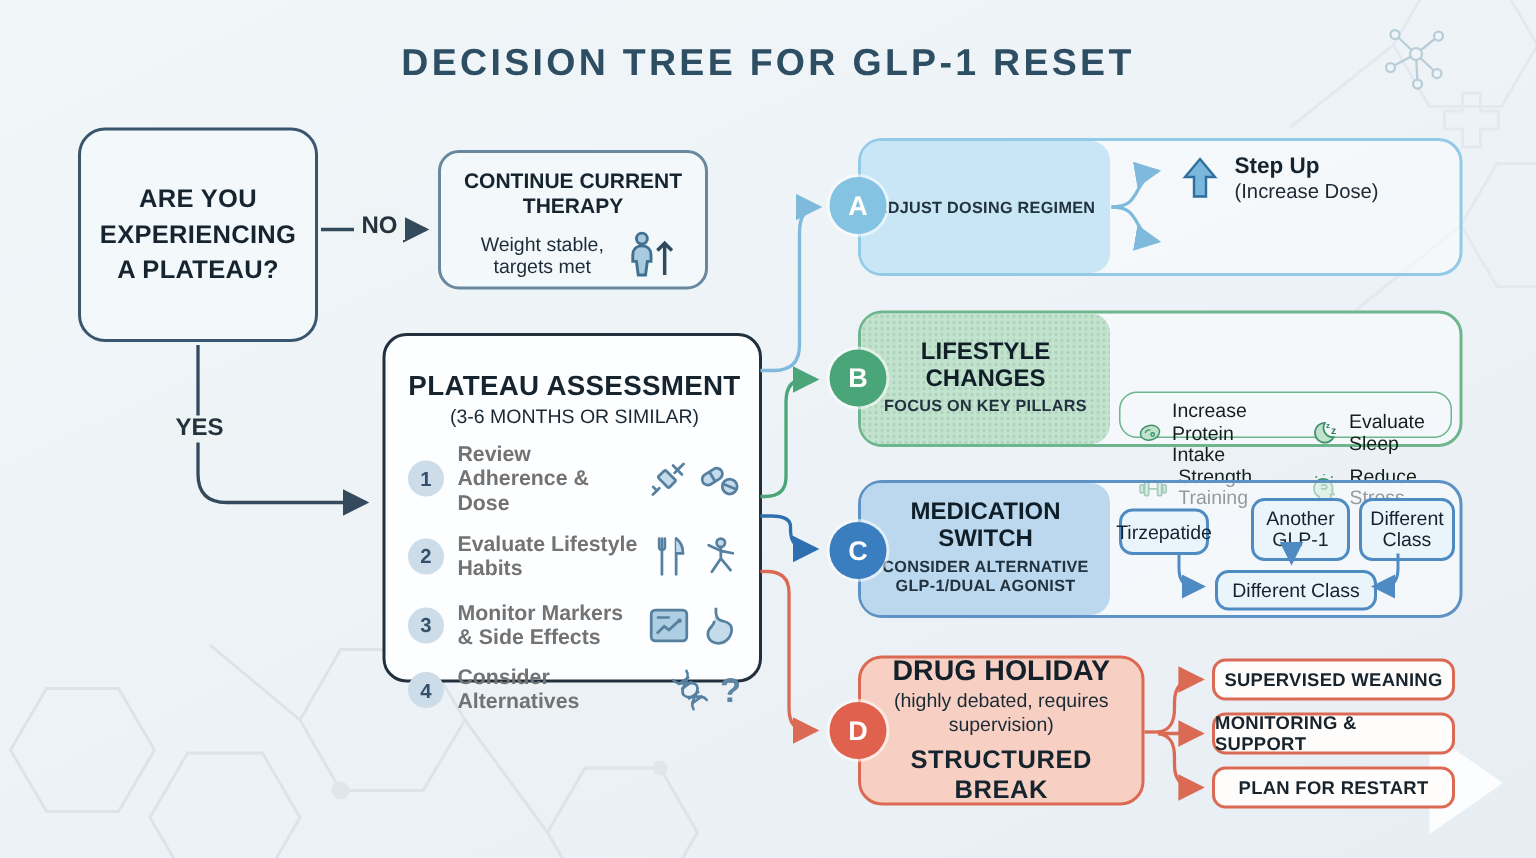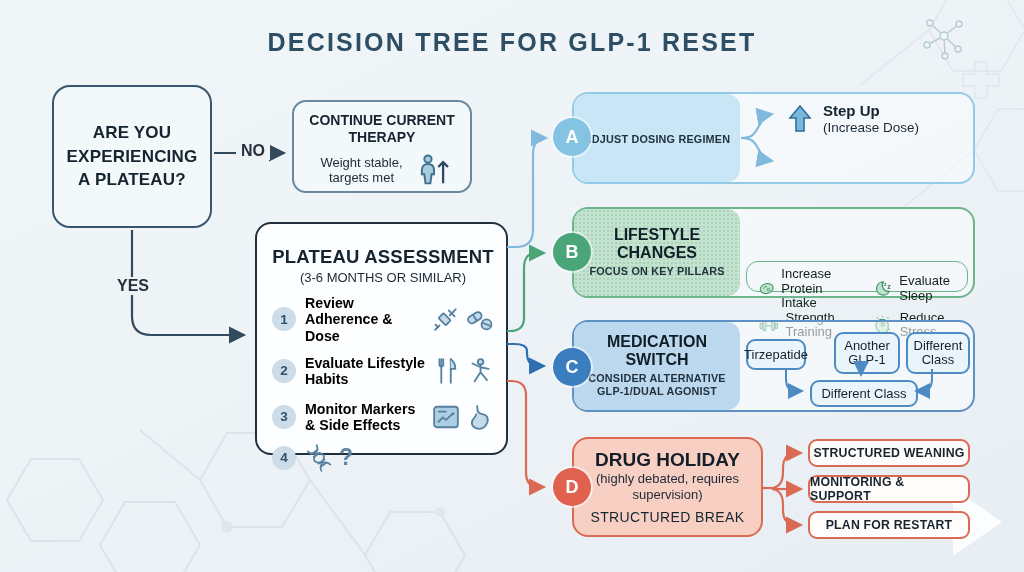--- a/index.html
+++ b/index.html
@@ -27,21 +27,21 @@
   .c-sub{font-size:13px;font-weight:500;width:96px;text-align:center;line-height:1.2;color:#1c2b38;}
   
   .abox{left:255px;top:222px;width:253px;height:233px;background:#fcfeff;
         border:2.5px solid #22303e;border-radius:16px;padding:22px 12px 8px 15px;z-index:2;}
   .as-title{font-size:18.5px;font-weight:800;text-align:center;letter-spacing:.2px;}
   .as-sub{font-size:13px;font-weight:500;text-align:center;margin-top:2px;color:#1a2834;}
   .steps{margin-top:10px;display:flex;flex-direction:column;gap:8px;}
   .step{display:flex;align-items:center;gap:9px;}
   .step-num{width:24px;height:24px;border-radius:50%;background:#ccdce8;color:#34506a;
         font-size:13.5px;font-weight:700;display:flex;align-items:center;justify-content:center;flex:none;}
-  .step-label{flex:1;font-size:14.2px;font-weight:600;line-height:1.15;color:#000000;}
+  .step-label{flex:1;font-size:14.2px;font-weight:600;line-height:1.15;color:#737373;}
   .step-icons{display:flex;align-items:center;gap:6px;flex:none;}
   .q-glyph{font-size:23px;font-weight:800;color:#5d86a3;line-height:1;}
   
   .circle{width:38px;height:38px;border-radius:50%;color:#fff;font-size:18px;font-weight:800;
         display:flex;align-items:center;justify-content:center;z-index:5;
         box-shadow:0 0 0 2px rgba(255,255,255,.55);}
   
   .sec{border-radius:16px;background:rgba(252,254,255,.55);z-index:2;}
   .opt-header{position:absolute;left:0;top:0;bottom:0;width:166px;border-radius:13px;
         display:flex;flex-direction:column;align-items:center;justify-content:center;
@@ -64,21 +64,21 @@
   
   .chip{position:absolute;background:#eaf4fb;border:2px solid #4e8bc2;border-radius:9px;
         display:flex;align-items:center;justify-content:center;text-align:center;
         font-size:13px;font-weight:500;line-height:1.07;color:#13222e;box-sizing:border-box;}
   
   .dbox{left:572px;top:437px;width:191px;height:100px;background:#f8d0c3;border:2px solid #db6a54;
         border-radius:16px;display:flex;flex-direction:column;align-items:center;justify-content:center;
         text-align:center;padding:0 10px;z-index:2;}
   .d-title{font-size:19px;font-weight:800;color:#131f29;}
   .d-sub{font-size:13px;font-weight:500;line-height:1.2;color:#1b2935;}
-  .d-break{font-size:14px;font-weight:400;letter-spacing:.4px;margin-top:7px;}
+  .d-break{font-size:17px;font-weight:700;letter-spacing:.4px;margin-top:7px;}
   .dchip{position:absolute;left:808px;width:162px;height:28px;background:#fffdfc;
         border:2px solid #db6a54;border-radius:9px;display:flex;align-items:center;justify-content:center;
         font-size:12.3px;font-weight:600;letter-spacing:.2px;color:#17242e;box-sizing:border-box;z-index:2;}
   .lines{position:absolute;left:0;top:0;z-index:4;pointer-events:none;}
   .decor{position:absolute;left:0;top:0;z-index:0;pointer-events:none;}
 </style>
 </head>
 <body>
 
 <div class="page">
@@ -239,20 +239,21 @@
             <circle cx="19.5" cy="10" r="1.4" fill="#55809f"></circle>
           </svg>
           <svg width="28" height="28" viewBox="0 0 26 26">
             <path d="M10.5 2 c0 3 -0.5 5 1.5 7 s7 0.8 8 5 c1 4.5 -2.5 10 -8 10 c-4.5 0 -7.5 -3.5 -6.2 -7.5 c0.9 -2.8 3.7 -3.2 3.7 -6.5" fill="#c3dbea" stroke="#55809f" stroke-width="1.7"></path>
           </svg>
         </div>
       </div>
 
       <div class="step" style="min-height:26px;">
         <div class="step-num">4</div>
+        <div class="step-label">Consider Alternatives</div>
         <div class="step-icons">
           <svg width="28" height="28" viewBox="0 0 26 26">
             <g transform="rotate(-35 13 13)" stroke="#55809f" stroke-width="1.6" fill="none" stroke-linecap="round">
               <path d="M8 2 c0 6 10 6 10 11 M18 2 c0 6 -10 6 -10 11"></path>
               <path d="M8 13 c0 5 10 5 10 11 M18 13 c0 5 -10 5 -10 11"></path>
               <path d="M9.5 6 h7 M9.5 9.5 h7 M9.5 17 h7 M9.5 20.5 h7"></path>
             </g>
           </svg>
           <div class="q-glyph">?</div>
         </div>
@@ -335,17 +336,17 @@
     <div class="chip" style="left:260px;top:10px;width:66px;height:42px;">Another GLP-1</div>
     <div class="chip" style="left:332px;top:10px;width:64px;height:42px;">Different Class</div>
     <div class="chip" style="left:236px;top:58px;width:108px;height:27px;">Different Class</div>
   </div>
 
   <div class="abs dbox">
     <div class="d-title">DRUG HOLIDAY</div>
     <div class="d-sub">(highly debated, requires supervision)</div>
     <div class="d-break">STRUCTURED BREAK</div>
   </div>
-  <div class="dchip" style="top:439px;">STRUCTURED WEANING</div>
+  <div class="dchip" style="top:439px;">SUPERVISED WEANING</div>
   <div class="dchip" style="top:511px;">PLAN FOR RESTART</div>
   <div class="dchip" style="top:475px;">MONITORING &amp; SUPPORT</div>
 
 </div>
 
 </body></html>

